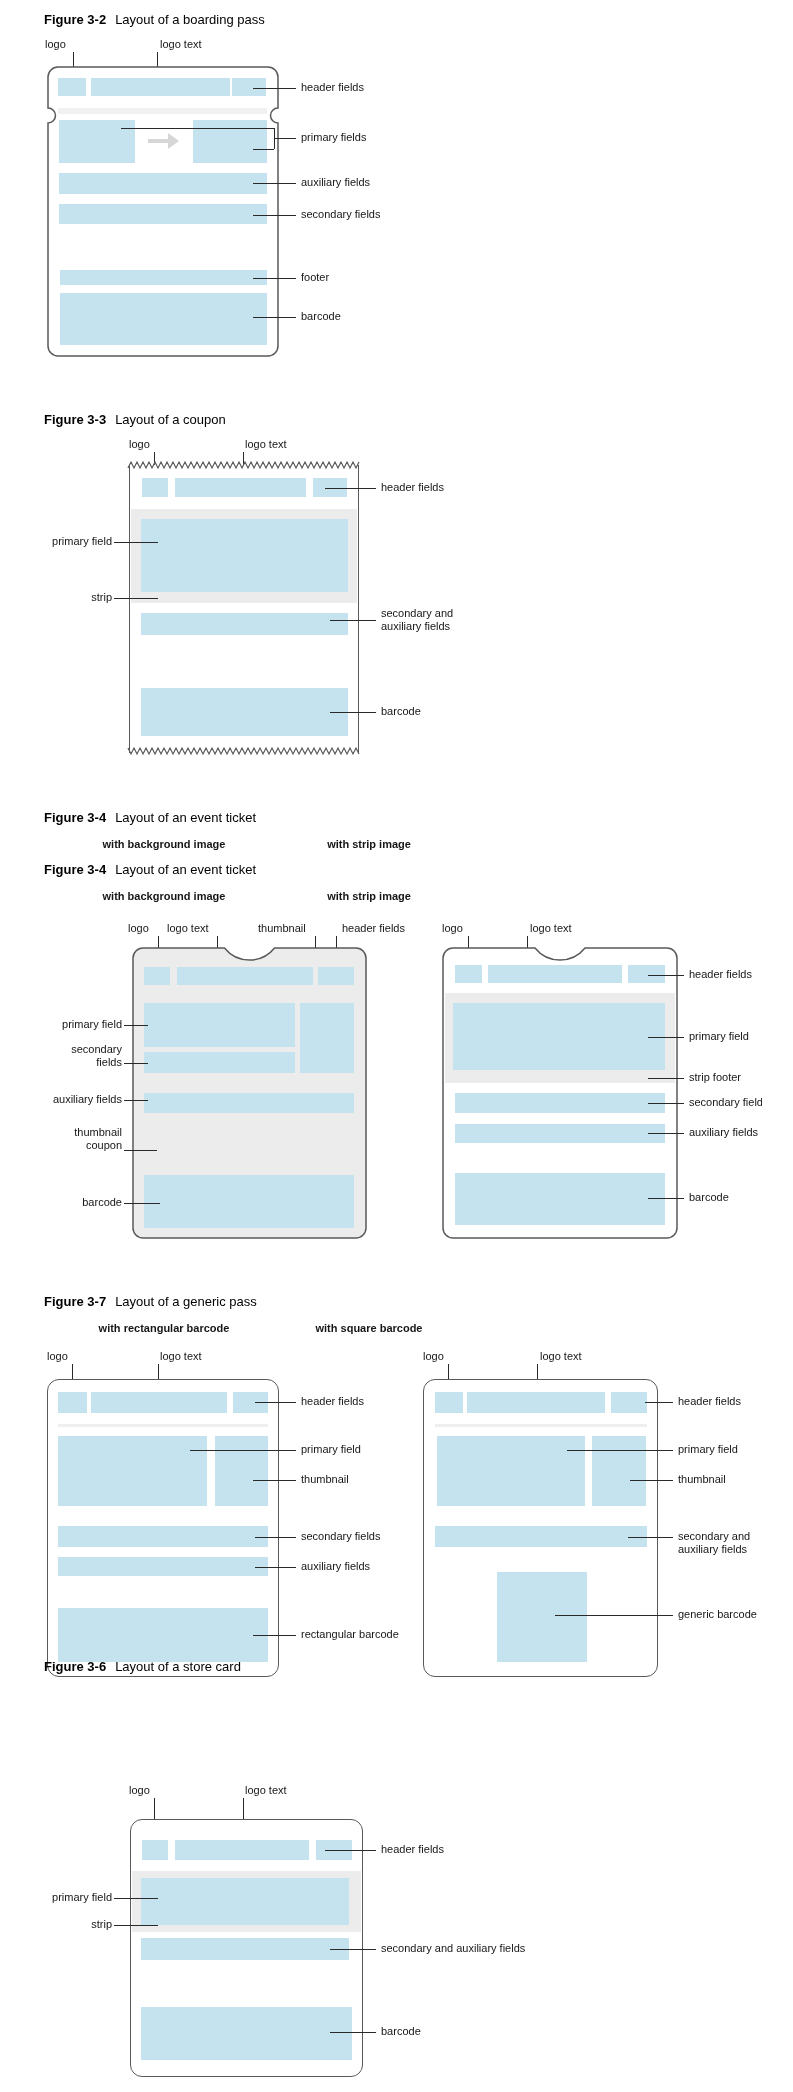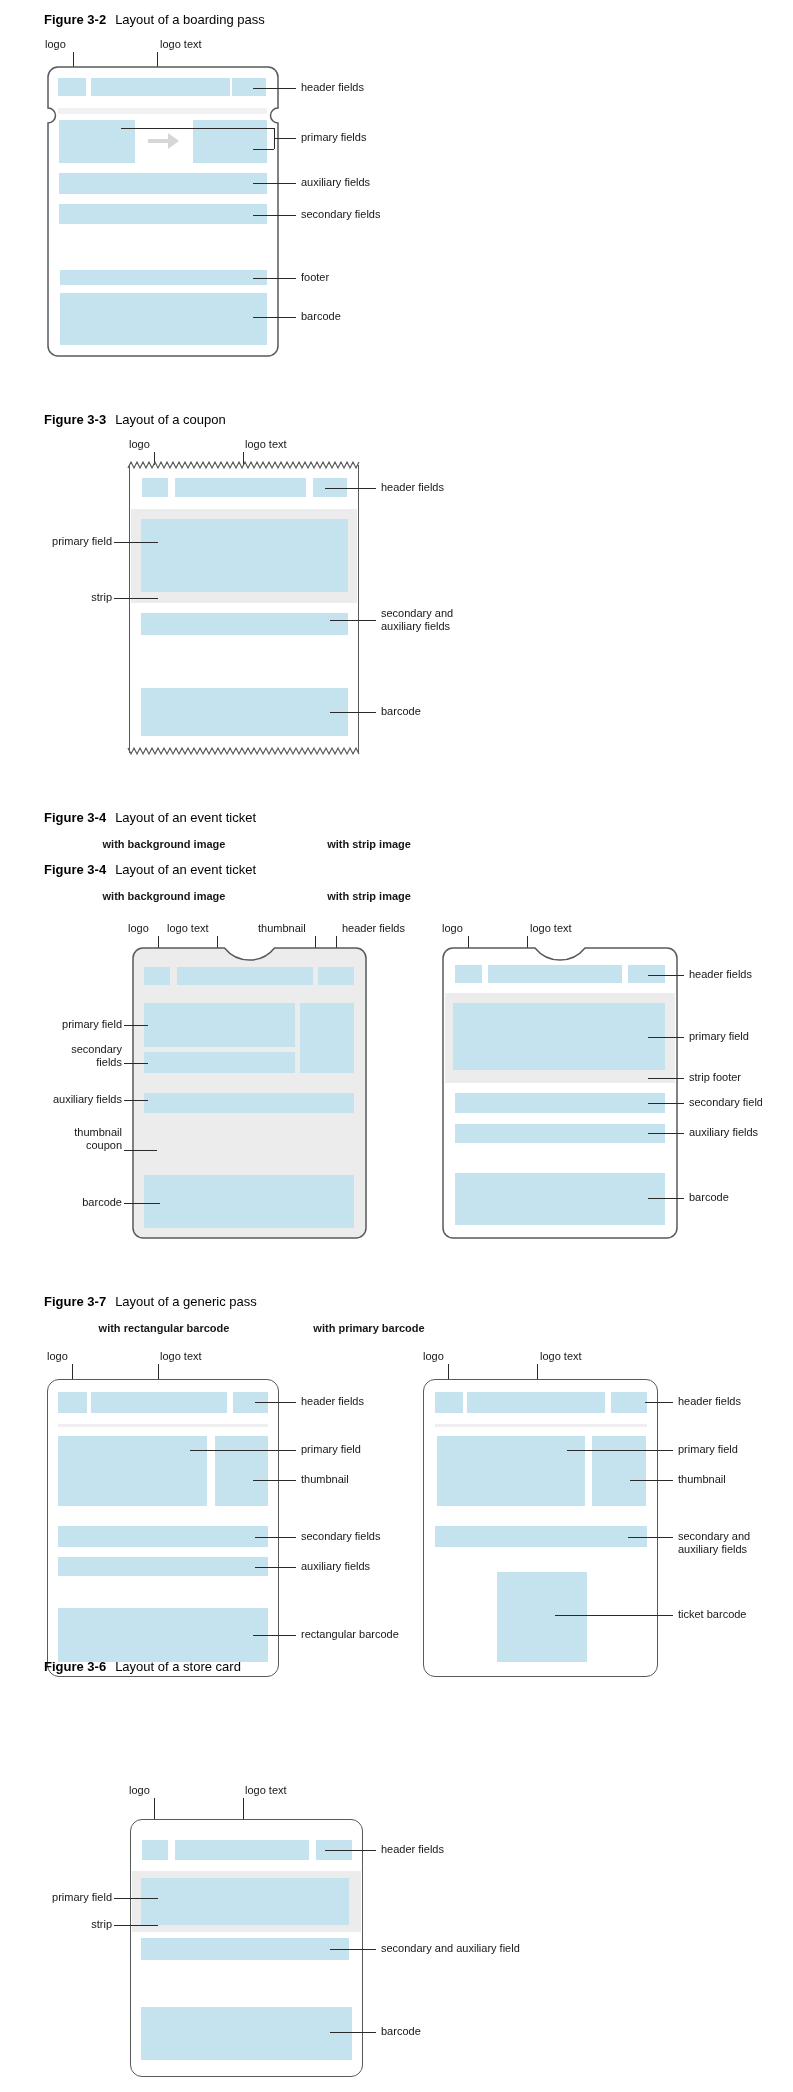--- a/index.html
+++ b/index.html
@@ -193,21 +193,21 @@
   <div class="t" style="left:689px;top:1096px">secondary fields</div>
   <div class="hl" style="left:648px;top:1133px;width:36px"></div>
   <div class="t" style="left:689px;top:1126px">auxiliary fields</div>
   <div class="hl" style="left:648px;top:1198px;width:36px"></div>
   <div class="t" style="left:689px;top:1191px">barcode</div>
 
   <div class="title" style="left:44px;top:1294px">
     <span class="fb">Figure 3-7</span><span class="ft">Layout of a generic pass</span>
   </div>
   <div class="colhdr" style="left:74px;top:1322px;width:180px">with rectangular barcode</div>
-  <div class="colhdr" style="left:279px;top:1322px;width:180px">with primary barcode</div>
+  <div class="colhdr" style="left:279px;top:1322px;width:180px">with square barcode</div>
 
   <div class="t" style="left:47px;top:1350px">logo</div>
   <div class="vl" style="left:72px;top:1364px;height:36px"></div>
   <div class="t" style="left:160px;top:1350px">logo text</div>
   <div class="vl" style="left:158px;top:1364px;height:36px"></div>
 
   <div class="passd" style="left:47px;top:1379px;width:232px;height:298px"></div>
   <div class="b" style="left:58px;top:1392px;width:29px;height:21px"></div>
   <div class="b" style="left:91px;top:1392px;width:136px;height:21px"></div>
   <div class="b" style="left:233px;top:1392px;width:35px;height:21px"></div>
@@ -251,21 +251,21 @@
   <div class="hl" style="left:567px;top:1450px;width:106px"></div>
   <div class="t" style="left:678px;top:1443px">primary field</div>
   <div class="hl" style="left:630px;top:1480px;width:43px"></div>
   <div class="t" style="left:678px;top:1473px">thumbnail</div>
   <div class="hl" style="left:628px;top:1537px;width:45px"></div>
   <div class="t" style="left:678px;top:1530px">
     <div>secondary and</div>
     <div>auxiliary fields</div>
   </div>
   <div class="hl" style="left:555px;top:1615px;width:118px"></div>
-  <div class="t" style="left:678px;top:1608px">ticket barcode</div>
+  <div class="t" style="left:678px;top:1608px">generic barcode</div>
 
   <div class="title" style="left:44px;top:1659px">
     <span class="fb">Figure 3-6</span><span class="ft">Layout of a store card</span>
   </div>
 
   <div class="t" style="left:129px;top:1784px">logo</div>
   <div class="vl" style="left:154px;top:1798px;height:50px"></div>
   <div class="t" style="left:245px;top:1784px">logo text</div>
   <div class="vl" style="left:243px;top:1798px;height:50px"></div>
 
@@ -281,18 +281,18 @@
   <div class="hl" style="left:325px;top:1850px;width:51px"></div>
   <div class="t" style="left:381px;top:1843px">header fields</div>
 
   <div class="t tr" style="left:35px;top:1891px;width:77px">primary field</div>
   <div class="hl" style="left:114px;top:1898px;width:44px"></div>
 
   <div class="t tr" style="left:60px;top:1918px;width:52px">strip</div>
   <div class="hl" style="left:114px;top:1925px;width:44px"></div>
 
   <div class="hl" style="left:330px;top:1949px;width:46px"></div>
-  <div class="t" style="left:381px;top:1942px">secondary and auxiliary field</div>
+  <div class="t" style="left:381px;top:1942px">secondary and auxiliary fields</div>
 
   <div class="hl" style="left:330px;top:2032px;width:46px"></div>
   <div class="t" style="left:381px;top:2025px">barcode</div>
 
 </div>
 
 </body></html>

